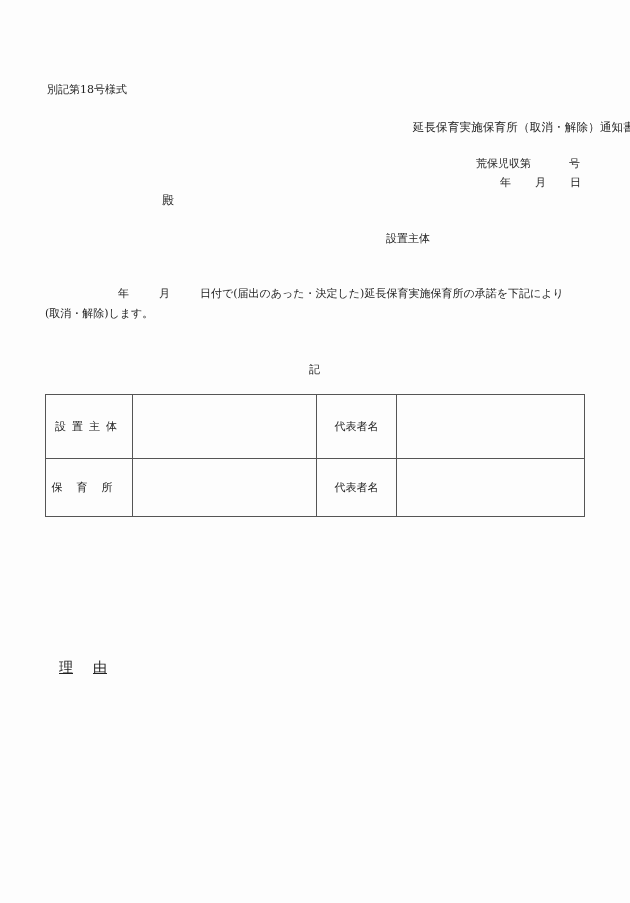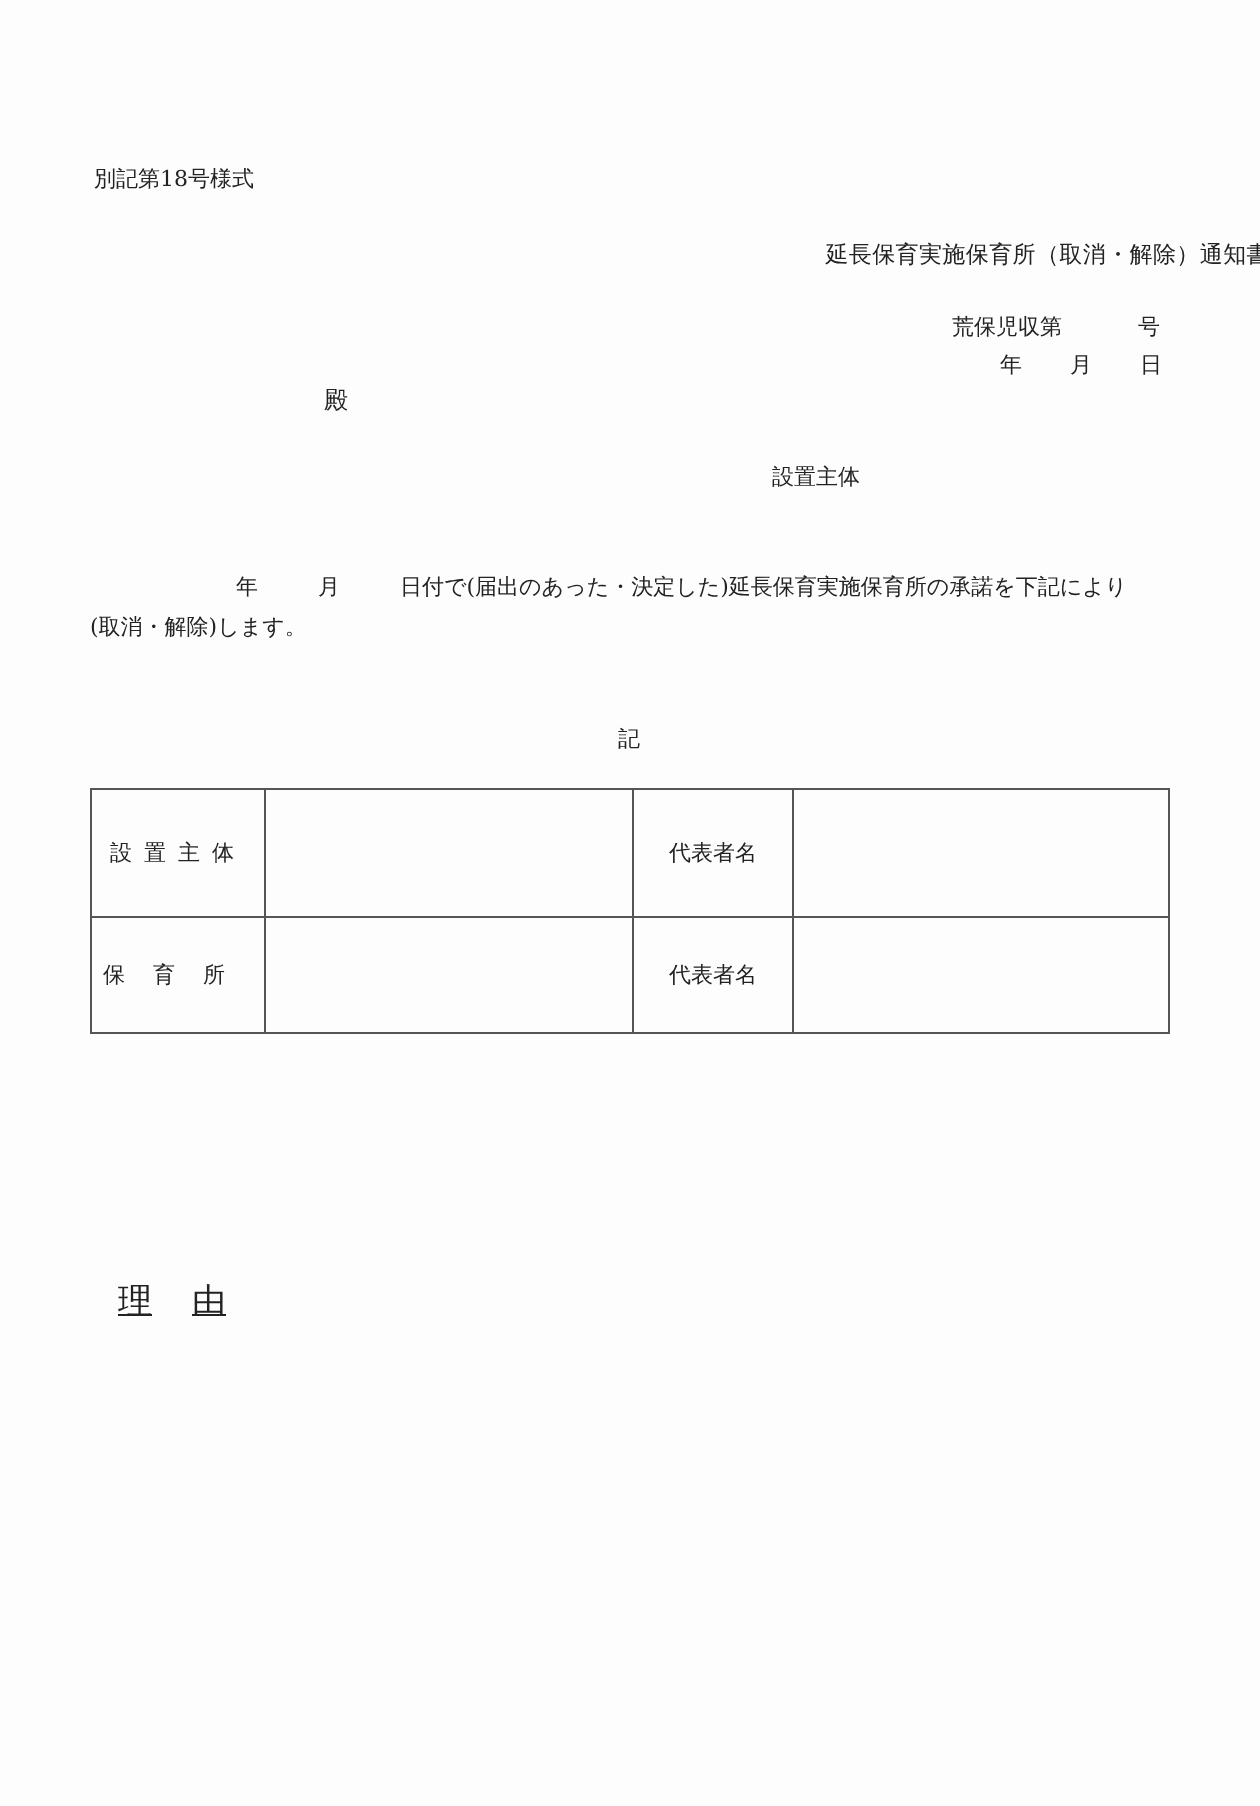--- a/index.html
+++ b/index.html
@@ -24,21 +24,21 @@
   table.form tr.r1 td { height:63px; }
   table.form tr.r2 td { height:57px; }
   table.form tr.r3 td { height:60px; }
   table.form tr.r4 td { height:58px; }
   .lbl { width:86px; }
   .val1 { width:183px; }
   .lbl2 { width:79px; }
   .wide-sp { letter-spacing:6px; }
   .wide-sp2 { letter-spacing:14px; }
   .cell-date .g { display:inline-block; width:40px; }
-  .reason { left:59px; top:639px; font-size:17px; text-decoration:underline; }
+  .reason { left:59px; top:659px; font-size:14px; text-decoration:underline; }
   .reason .g { display:inline-block; width:20px; }
 </style>
 </head>
 <body>
 
 <div class="abs form-no">別記第18号様式</div>
 
 <div class="abs title"><span>延長保育実施保育所（取消・解除）通知書</span></div>
 
 <div class="abs docnum"><span>荒保児収第</span><span class="gap"></span><span>号</span></div>

